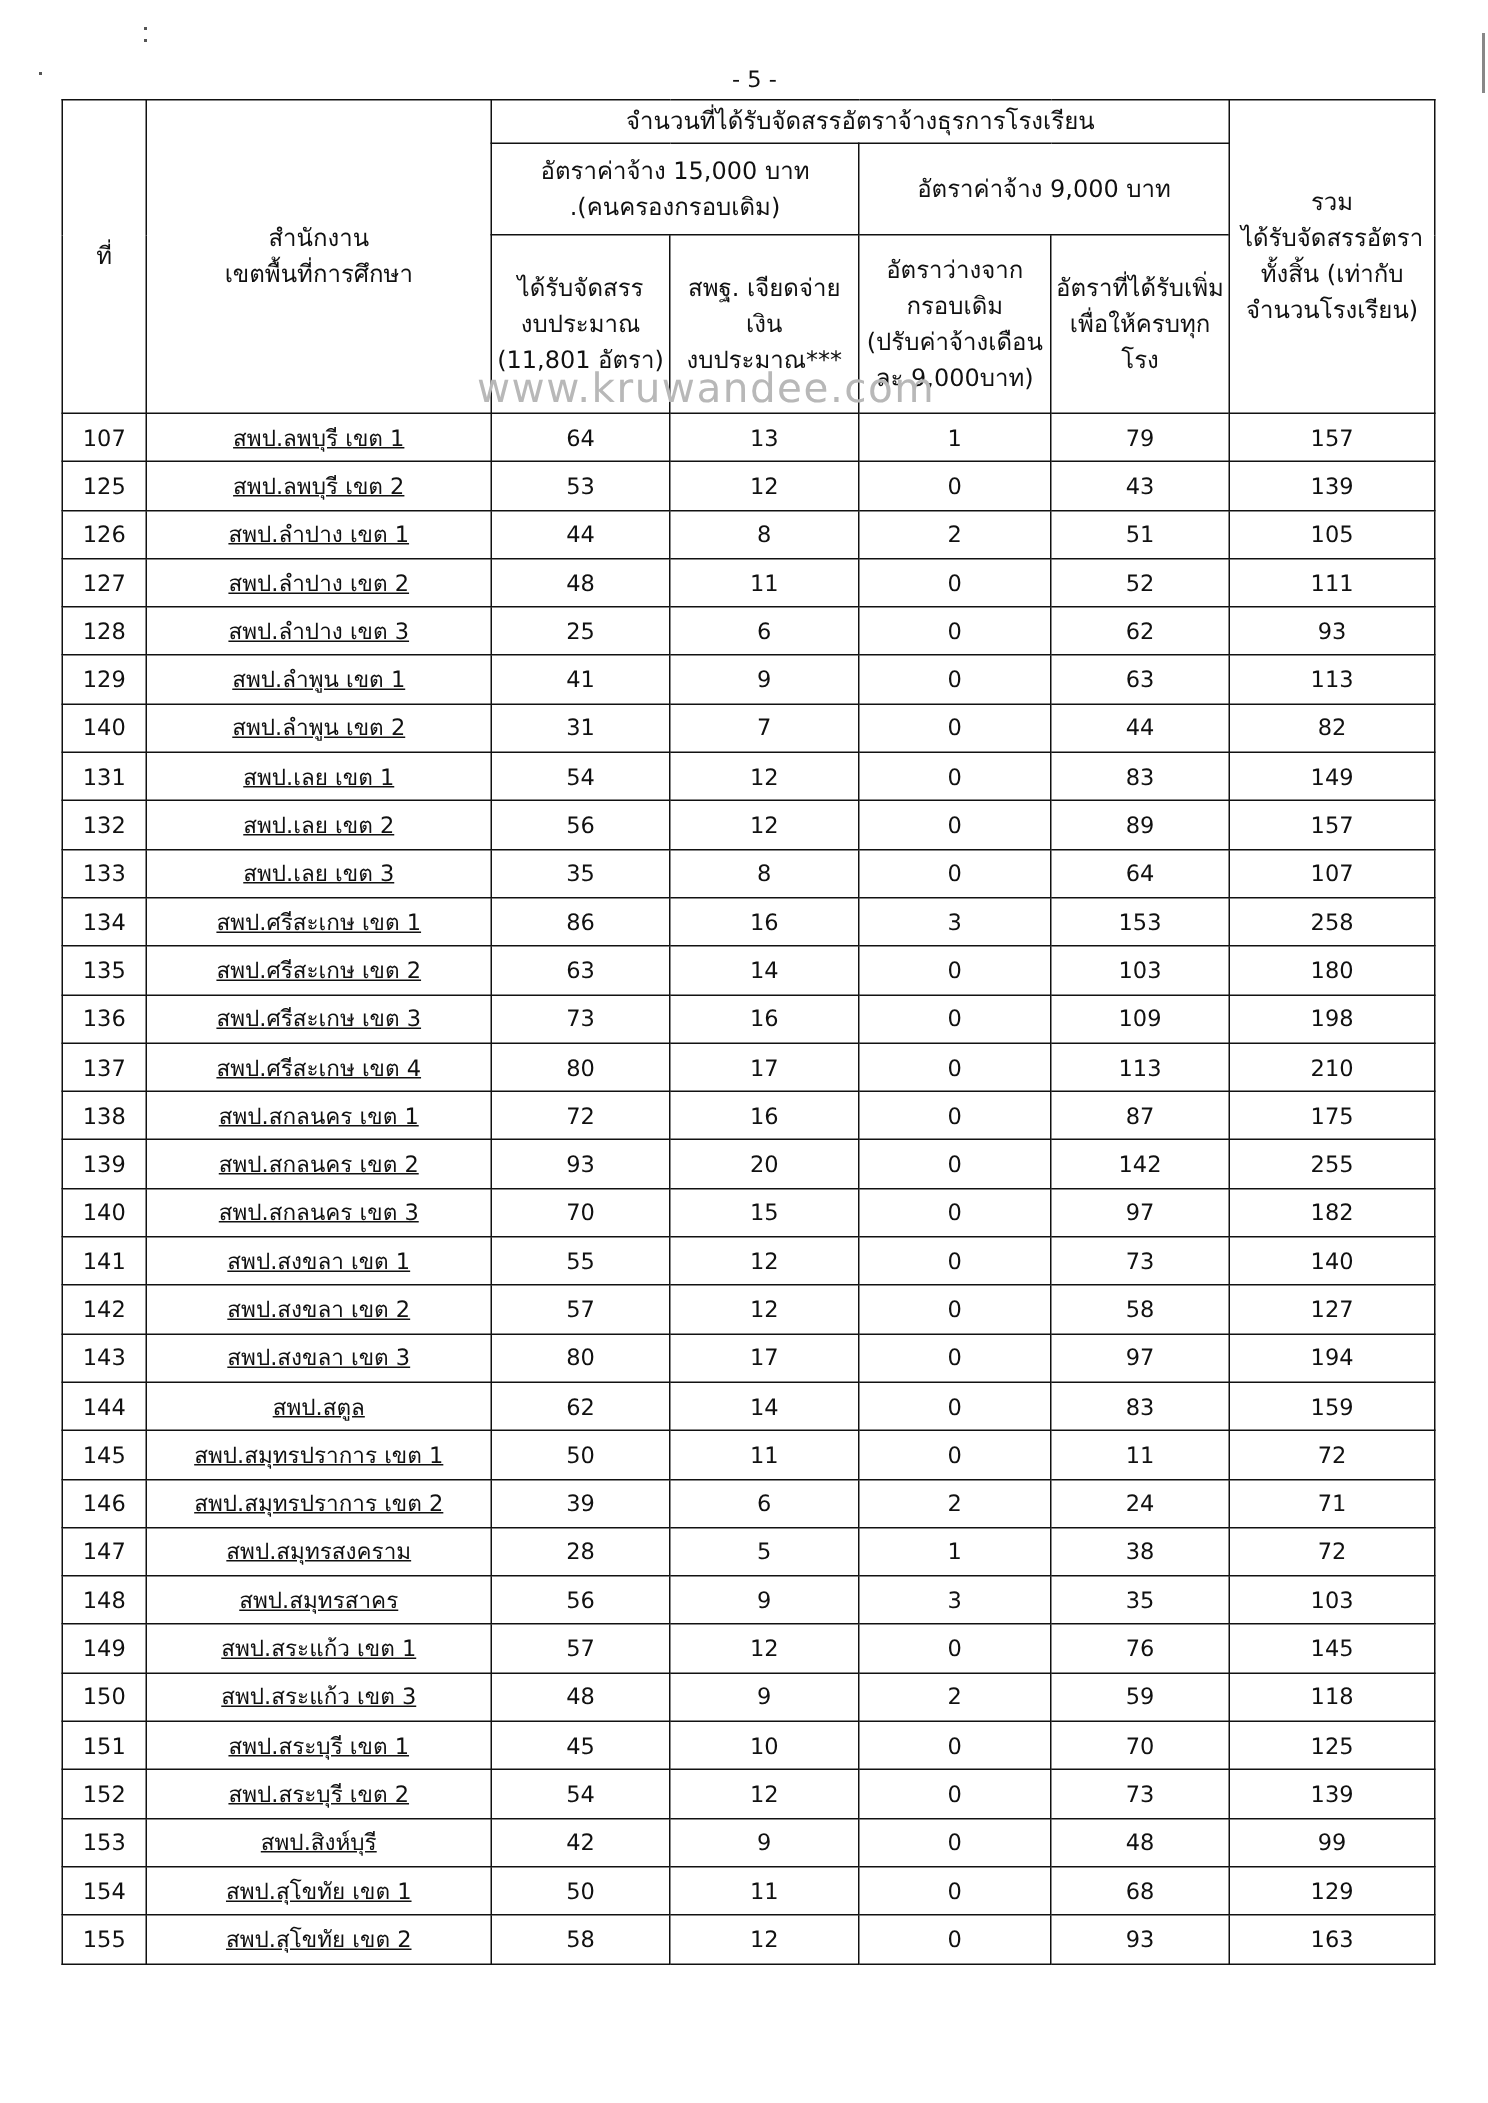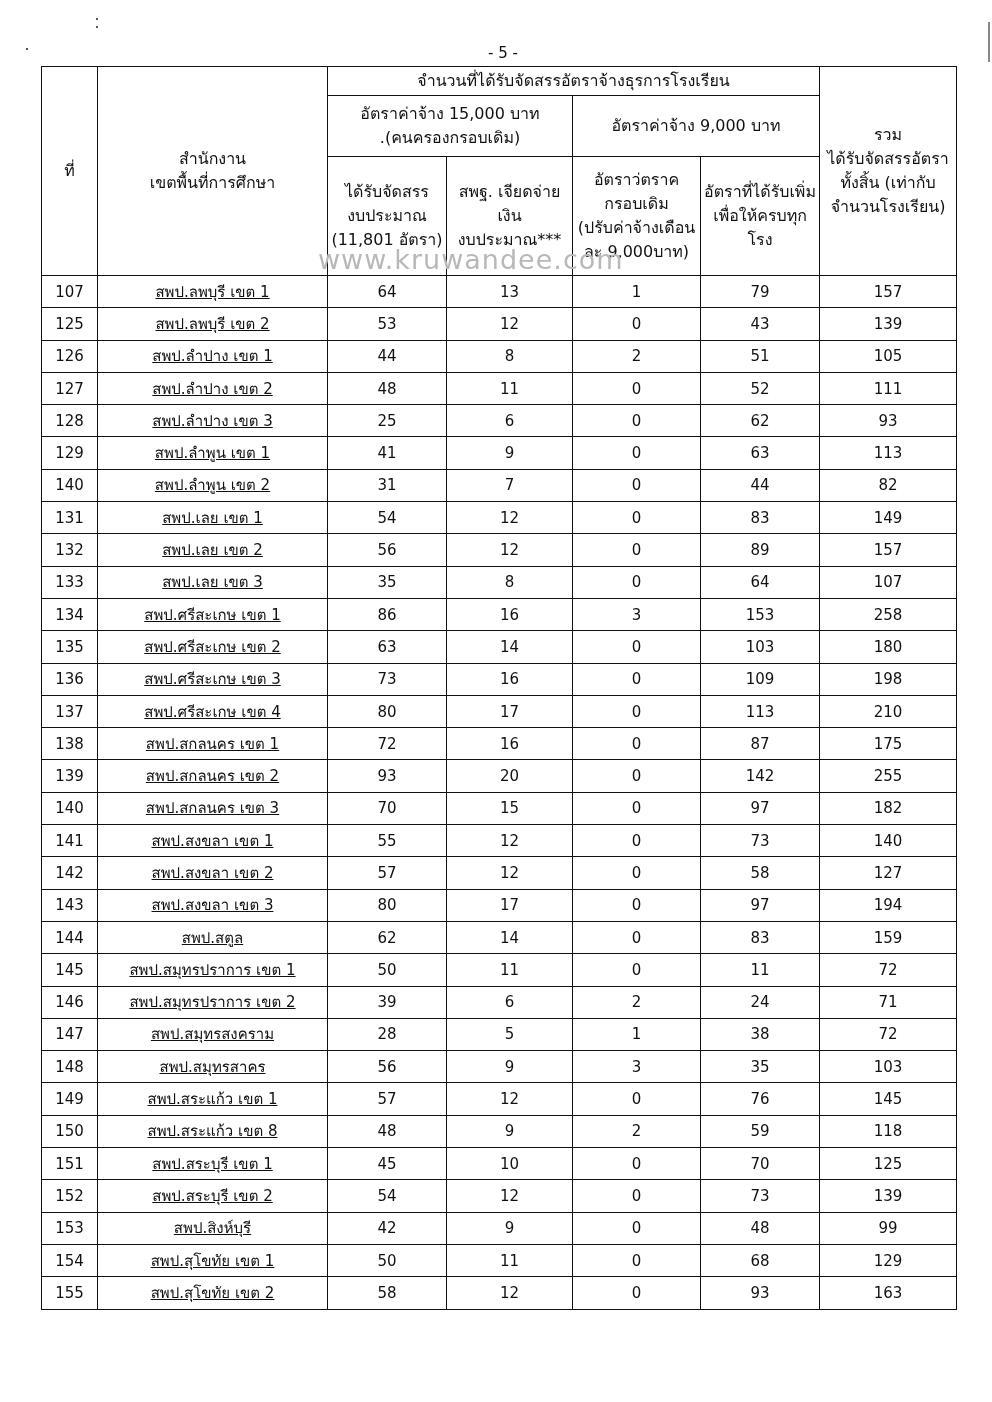--- a/index.html
+++ b/index.html
@@ -82,21 +82,21 @@
       <th class="h-sub">
         <span class="sub-line">ได้รับจัดสรร</span>
         <span class="sub-line">งบประมาณ</span>
         <span class="sub-line">(11,801 อัตรา)</span>
       </th>
       <th class="h-sub">
         <span class="sub-line">สพฐ. เจียดจ่ายเงิน</span>
         <span class="sub-line">งบประมาณ***</span>
       </th>
       <th class="h-sub">
-        <span class="sub-line">อัตราว่ตราค</span>
+        <span class="sub-line">อัตราว่างจาก</span>
         <span class="sub-line">กรอบเดิม</span>
         <span class="sub-line">(ปรับค่าจ้างเดือน</span>
         <span class="sub-line">ละ 9,000บาท)</span>
       </th>
       <th class="h-sub">
         <span class="sub-line">อัตราที่ได้รับเพิ่ม</span>
         <span class="sub-line">เพื่อให้ครบทุกโรง</span>
       </th>
     </tr>
   </thead>
@@ -330,21 +330,21 @@
         <td>149</td>
         <td class="c-name">สพป.สระแก้ว เขต 1</td>
         <td class="c-num">57</td>
         <td class="c-num">12</td>
         <td class="c-num">0</td>
         <td class="c-num">76</td>
         <td class="c-num">145</td>
       </tr>
       <tr>
         <td>150</td>
-        <td class="c-name">สพป.สระแก้ว เขต 8</td>
+        <td class="c-name">สพป.สระแก้ว เขต 3</td>
         <td class="c-num">48</td>
         <td class="c-num">9</td>
         <td class="c-num">2</td>
         <td class="c-num">59</td>
         <td class="c-num">118</td>
       </tr>
       <tr>
         <td>151</td>
         <td class="c-name">สพป.สระบุรี เขต 1</td>
         <td class="c-num">45</td>

